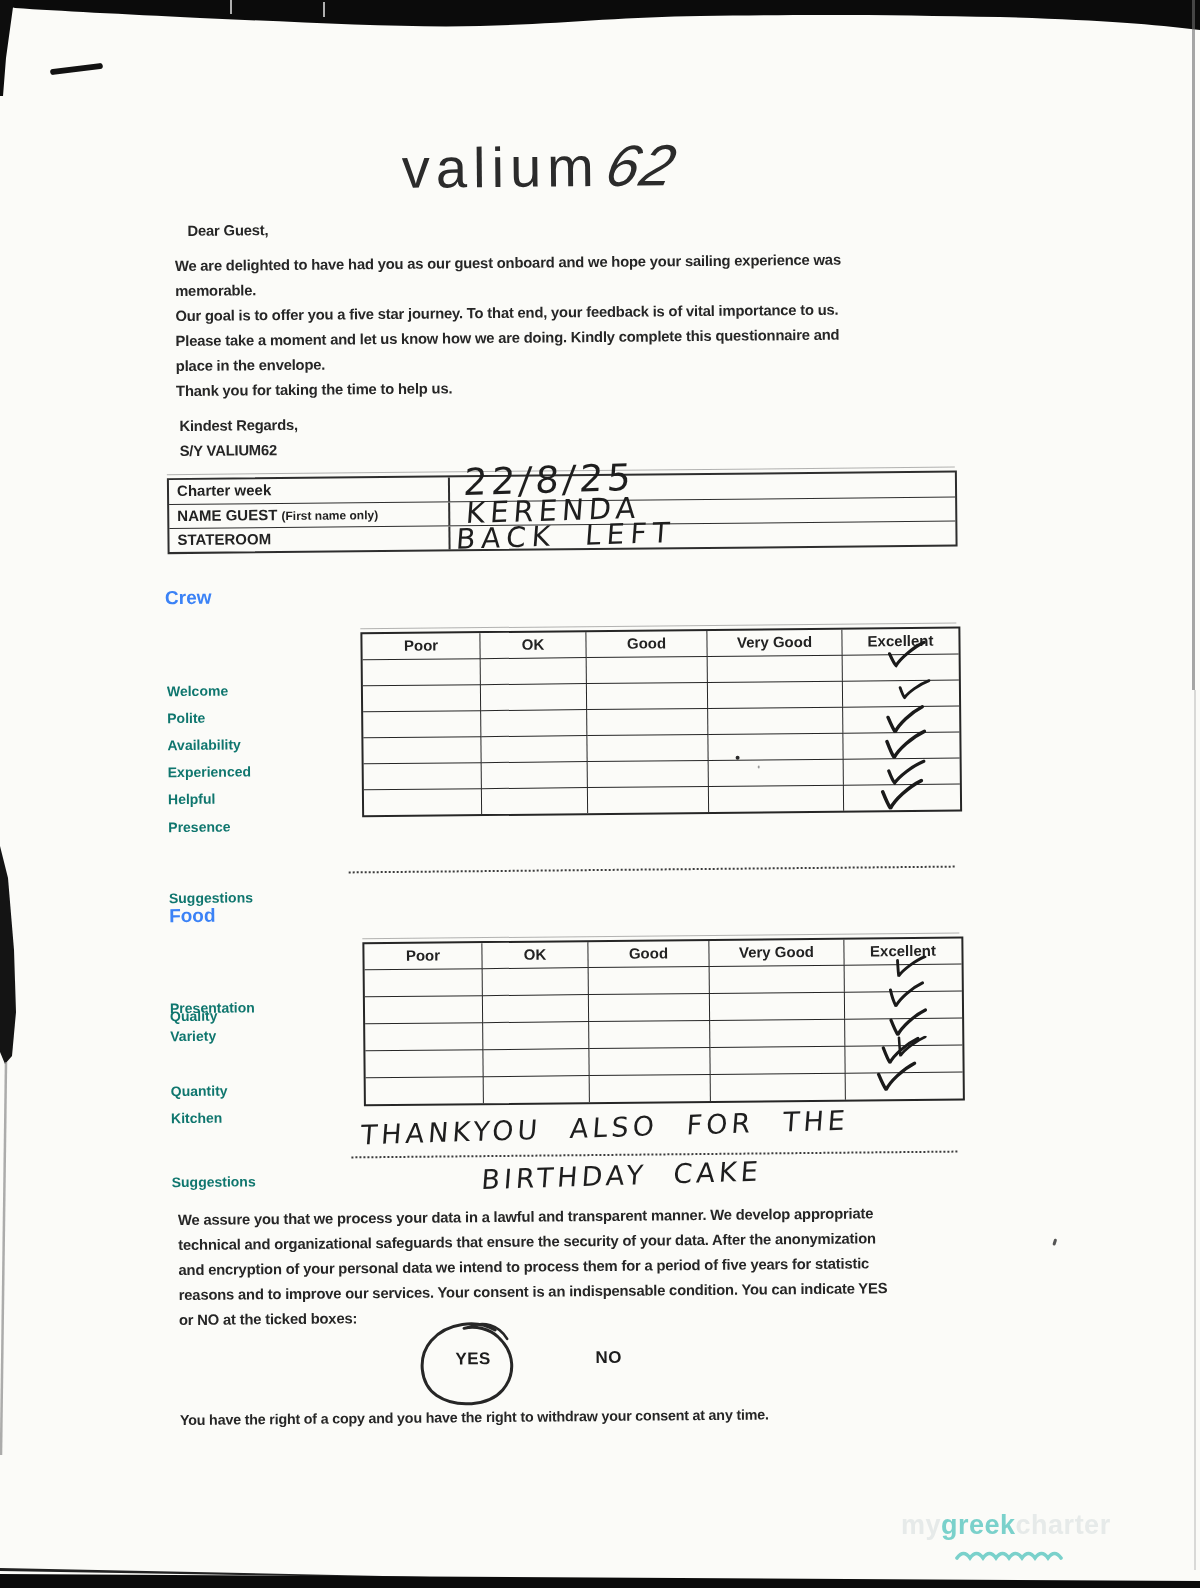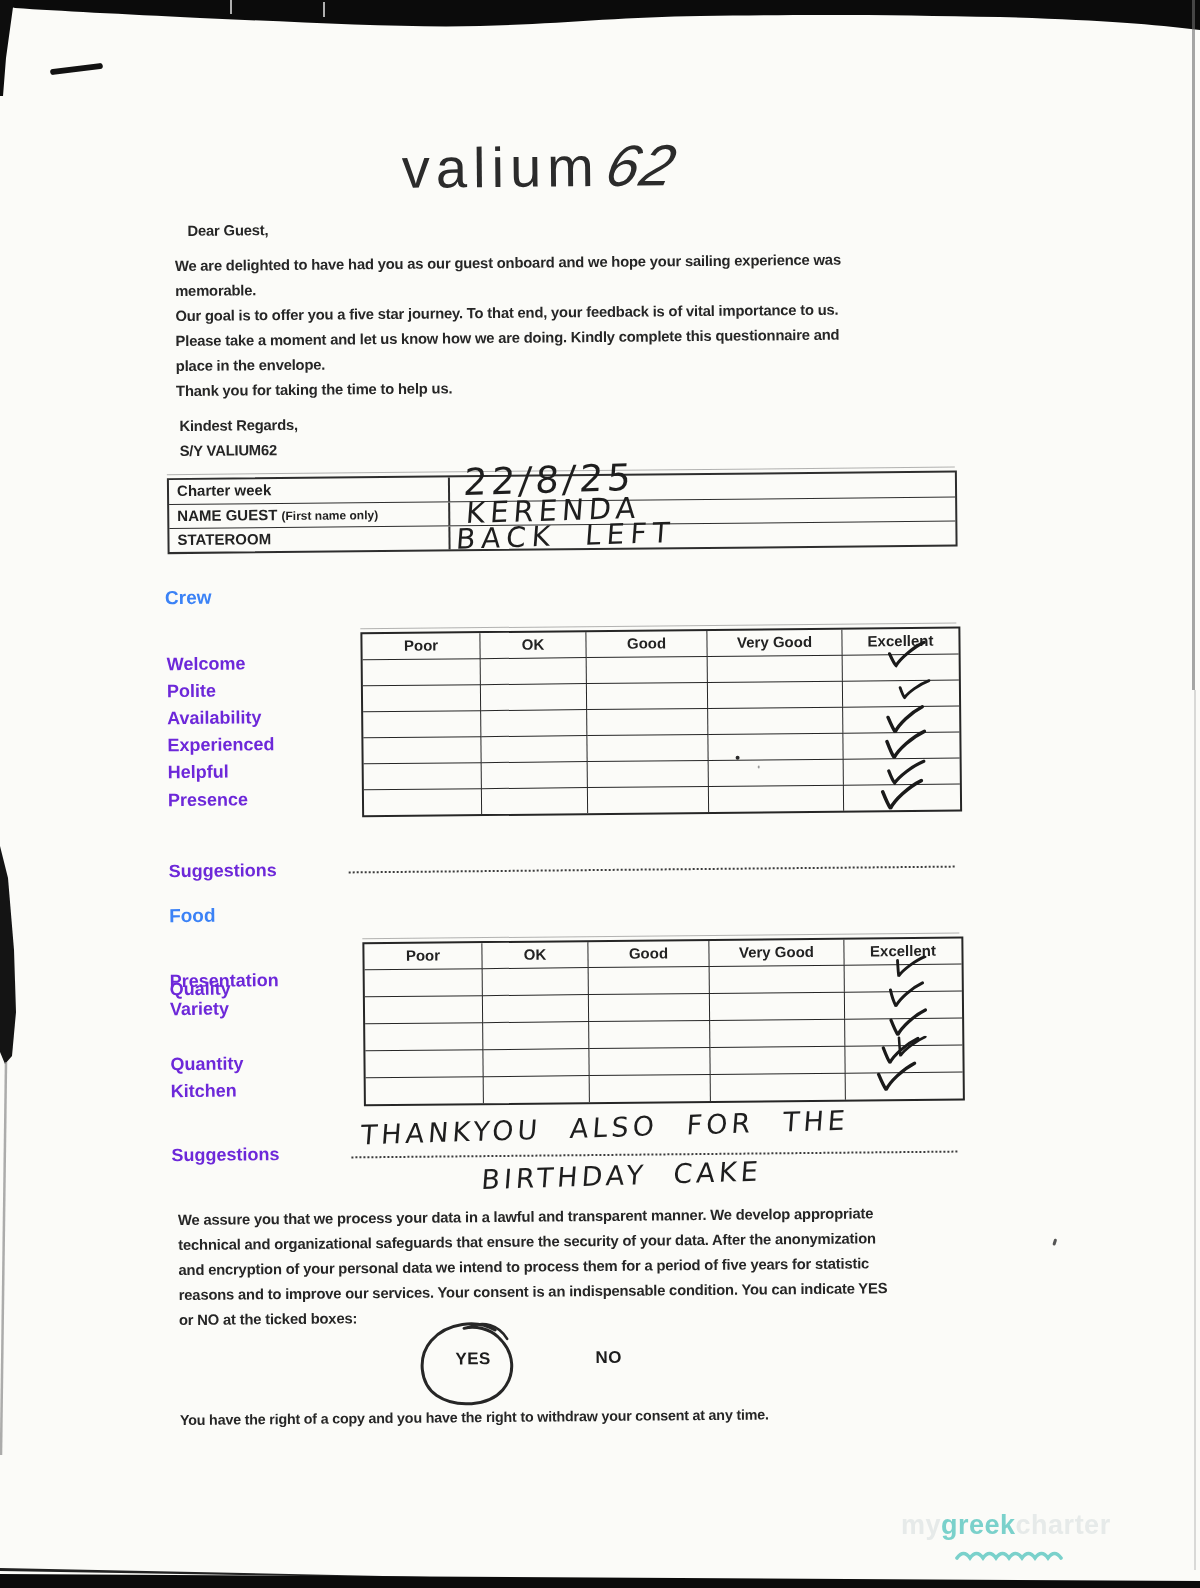--- a/index.html
+++ b/index.html
@@ -29,21 +29,21 @@
   .info-label{width:281px;border-right:2px solid #2e2e2e;padding:2px 0 0 8px;font-weight:700;font-size:15px;white-space:nowrap;box-sizing:border-box;}
   .info-label .note{font-size:12px;}
   .info-value{flex:1;position:relative;overflow:visible;}
 
   
   .hand{position:absolute;font-family:"DejaVu Sans",sans-serif;font-weight:400;color:#1e1e1e;
     transform:skewX(-6deg) rotate(-1.2deg);white-space:nowrap;}
 
   
   .h-section{font-size:19px;font-weight:700;color:#3b82f6;}
-  .side-label{font-size:18px;font-weight:700;color:#6d28d9;white-space:nowrap;}
+  .side-label{font-size:14px;font-weight:700;color:#0f766e;white-space:nowrap;margin-top:29px;}
 
   
   .rt{display:grid;border:2.2px solid #262626;}
   .rt .cell{border-right:1.8px solid #262626;border-top:1.8px solid #262626;}
   .rt .cell:nth-child(5n){border-right:none;}
   .rt .hcell{border-top:none;font-size:15px;font-weight:700;text-align:center;padding-top:3px;box-sizing:border-box;}
   .crew-grid{left:362px;top:630px;width:596px;grid-template-columns:118px 106px 121px 135px auto;grid-template-rows:25px repeat(6,26px);}
   .food-grid{left:361px;top:940px;width:597px;grid-template-columns:118px 106px 121px 135px auto;grid-template-rows:25px repeat(5,27px);}
   .preline{height:0;border-top:1px solid #777;opacity:.55;}
 

